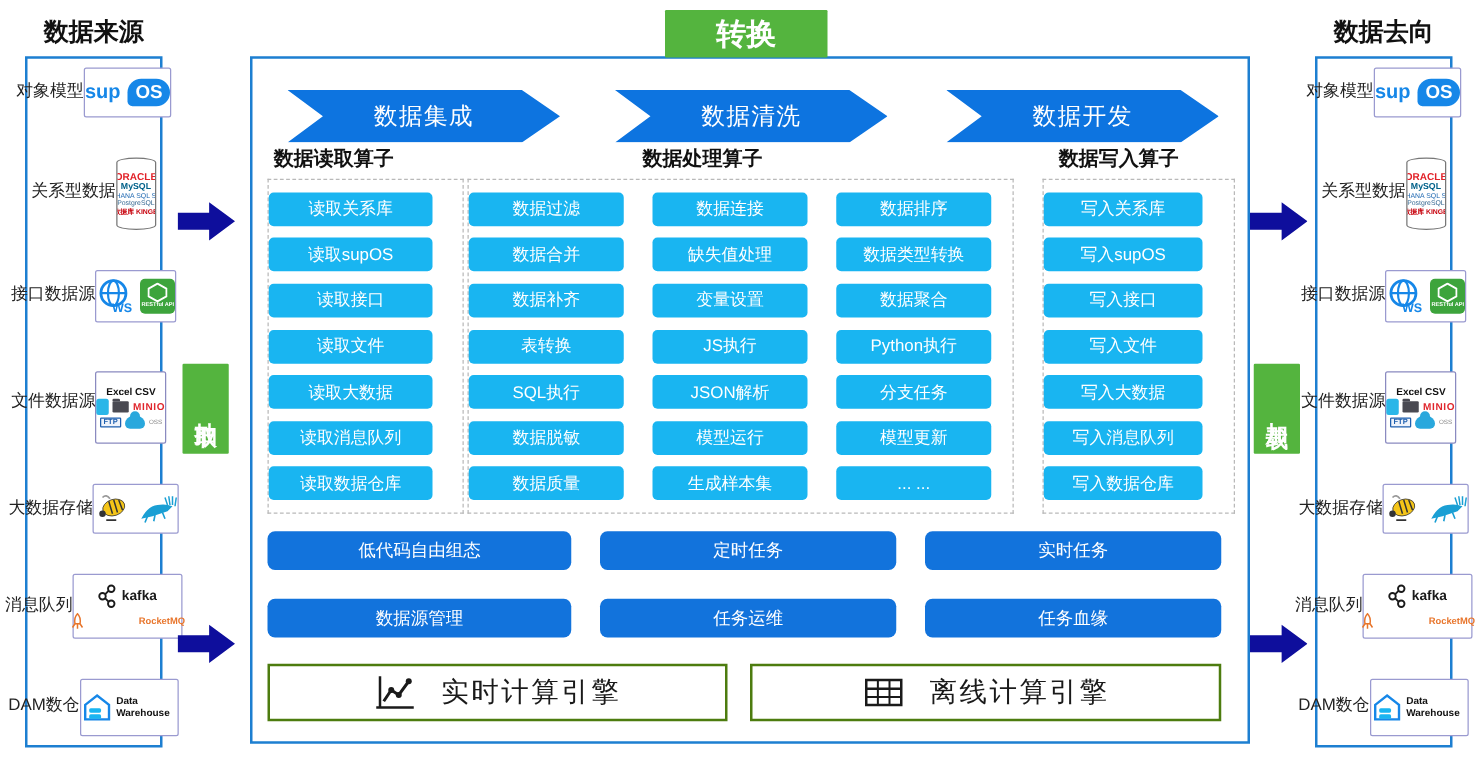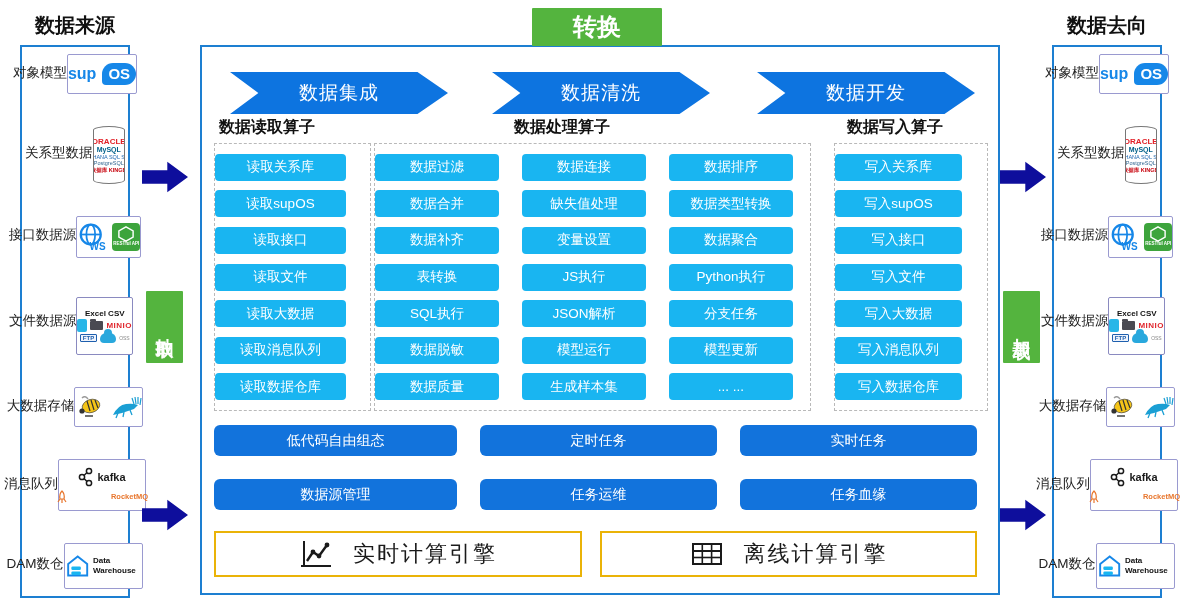--- a/index.html
+++ b/index.html
@@ -98,21 +98,21 @@
   .db1 .cols { display:flex; gap:23px; }
   .op { background:#19B5F1; color:#fff; font-size:13.5px; height:27px; border-radius:4px;
     display:flex; align-items:center; justify-content:center; white-space:nowrap; }
   .db0 .op { width:131px; } .db1 .op { width:124px; } .db2 .op { width:127px; }
   .feature { position:absolute; height:31px; background:#1273DC; color:#fff; font-size:14px;
     border-radius:6px; display:flex; align-items:center; justify-content:center; }
   .fr0 { top:378px; } .fr1 { top:432px; }
   .fc0 { left:12px;  width:243px; }
   .fc1 { left:278px; width:237px; }
   .fc2 { left:538px; width:237px; }
-  .engine { position:absolute; top:484px; height:46px; background:#fff; border:2px solid #eab308;
+  .engine { position:absolute; top:484px; height:46px; background:#fff; border:2px solid #4d7c0f;
     display:flex; align-items:center; justify-content:center; gap:20px; }
   .e0 { left:12px;  width:368px; }
   .e1 { left:398px; width:377px; }
   .engine-label { font-size:22px; color:#1a1a1a; letter-spacing:2px; }
 </style>
 </head>
 <body>
 
 <div class="canvas">
 

